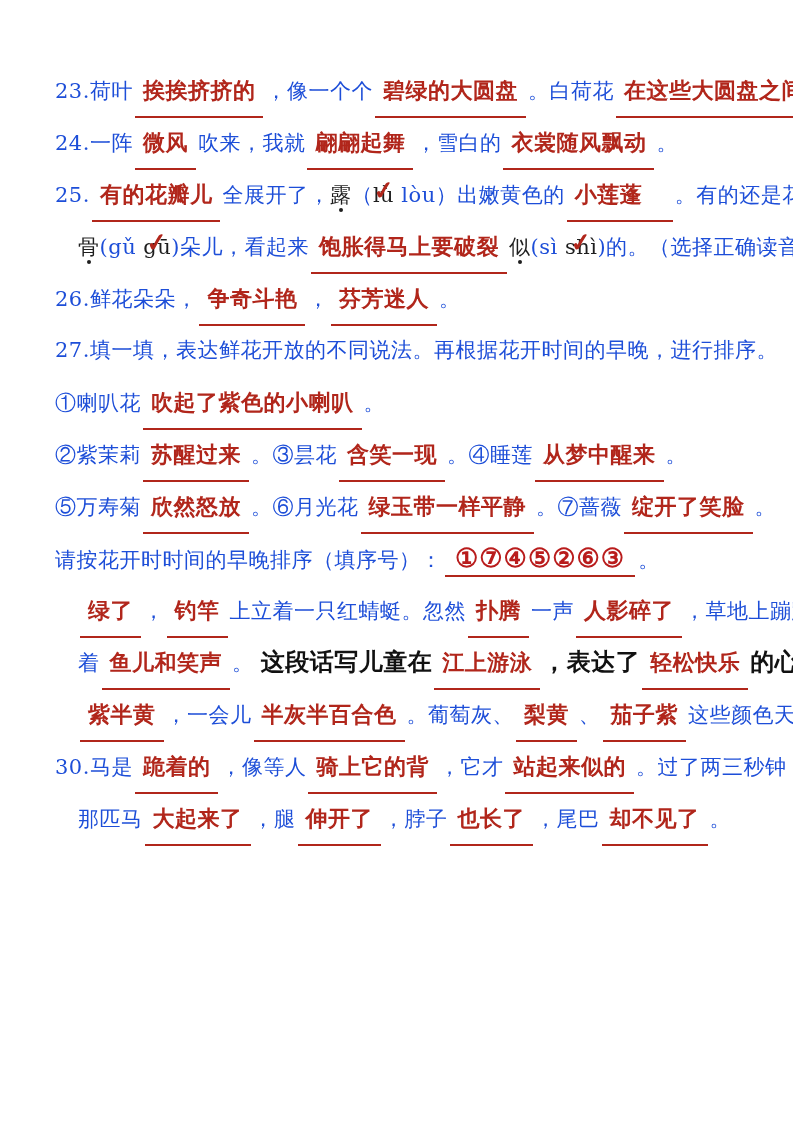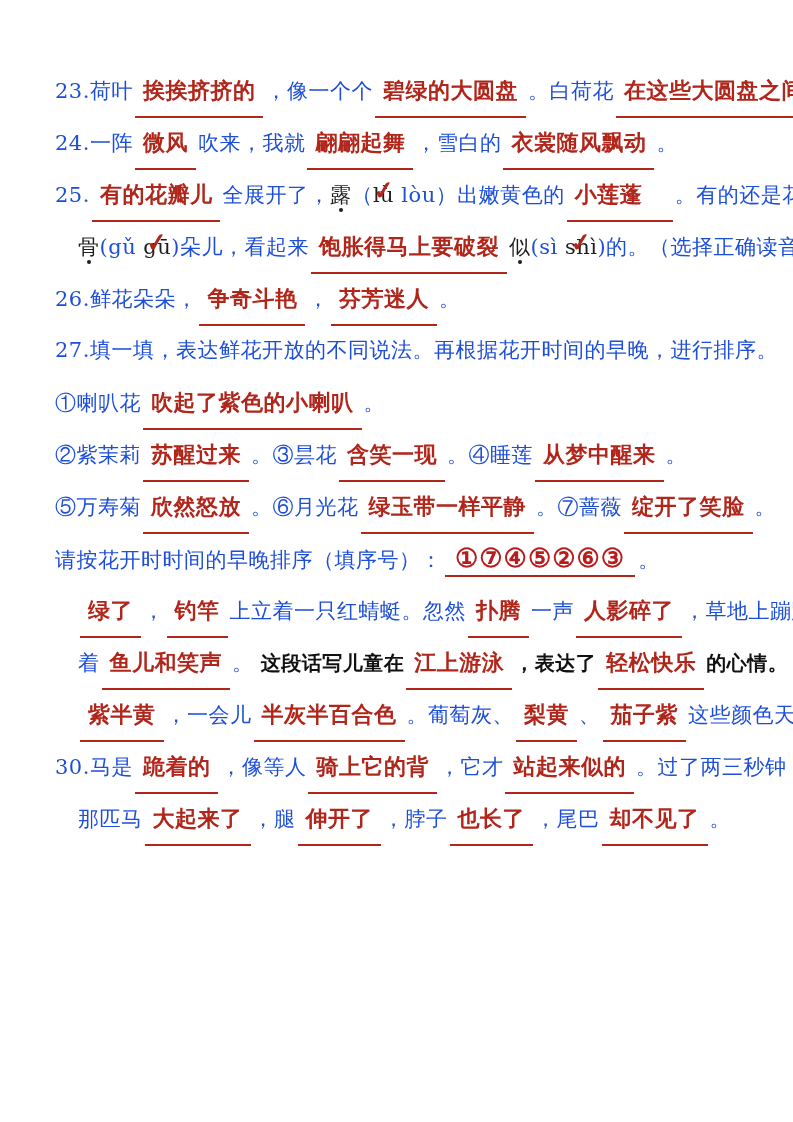--- a/index.html
+++ b/index.html
@@ -41,21 +41,21 @@
     padding: 0 8px 13px 8px;
     margin: 0 2px;
     font-size: 22px;
     font-weight: 600;
   }
 
   
   .seg-bb {
     color: #111111;
     font-weight: bold;
-    font-size: 20px;
+    font-size: 24px;
   }
 
   
   .seg-num {
     color: #b91c1c;
     border-bottom: 2px solid #b1261b;
     padding: 0 10px 2px 10px;
     margin: 0 3px;
     font-size: 26px;
     font-weight: 600;

